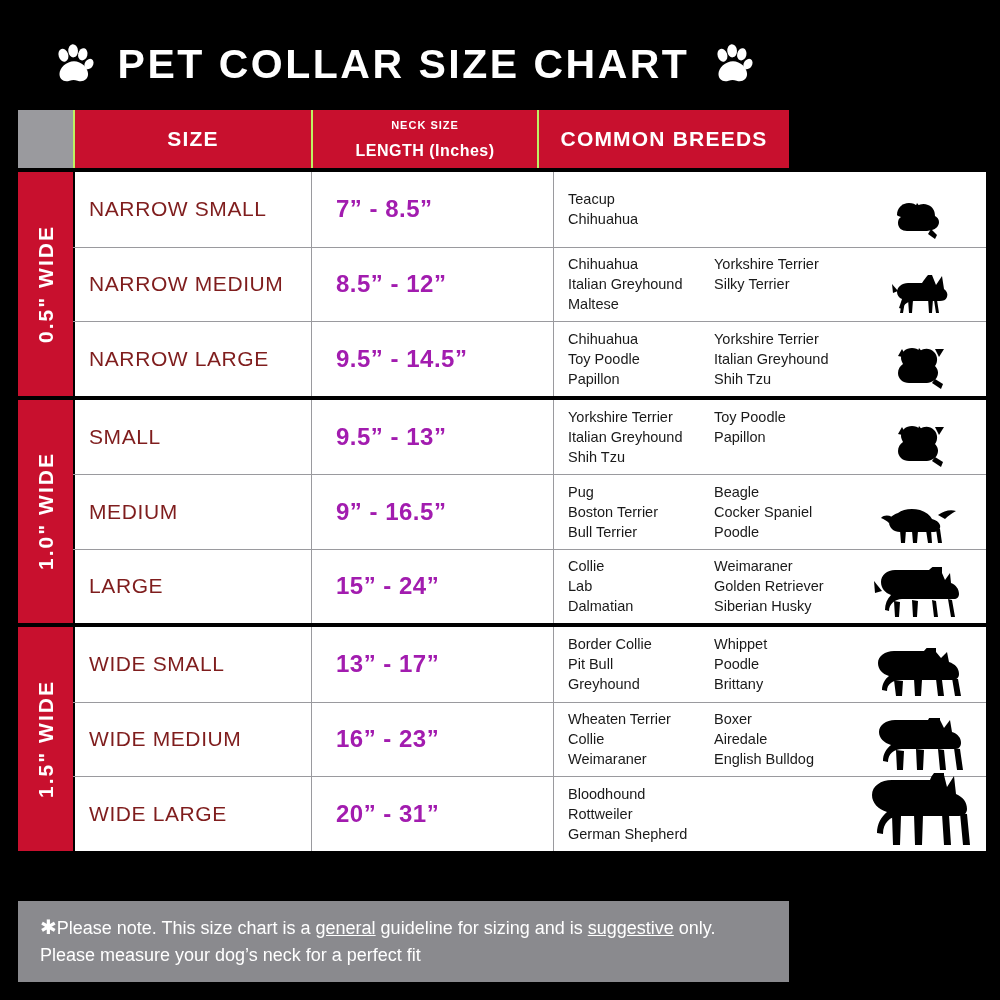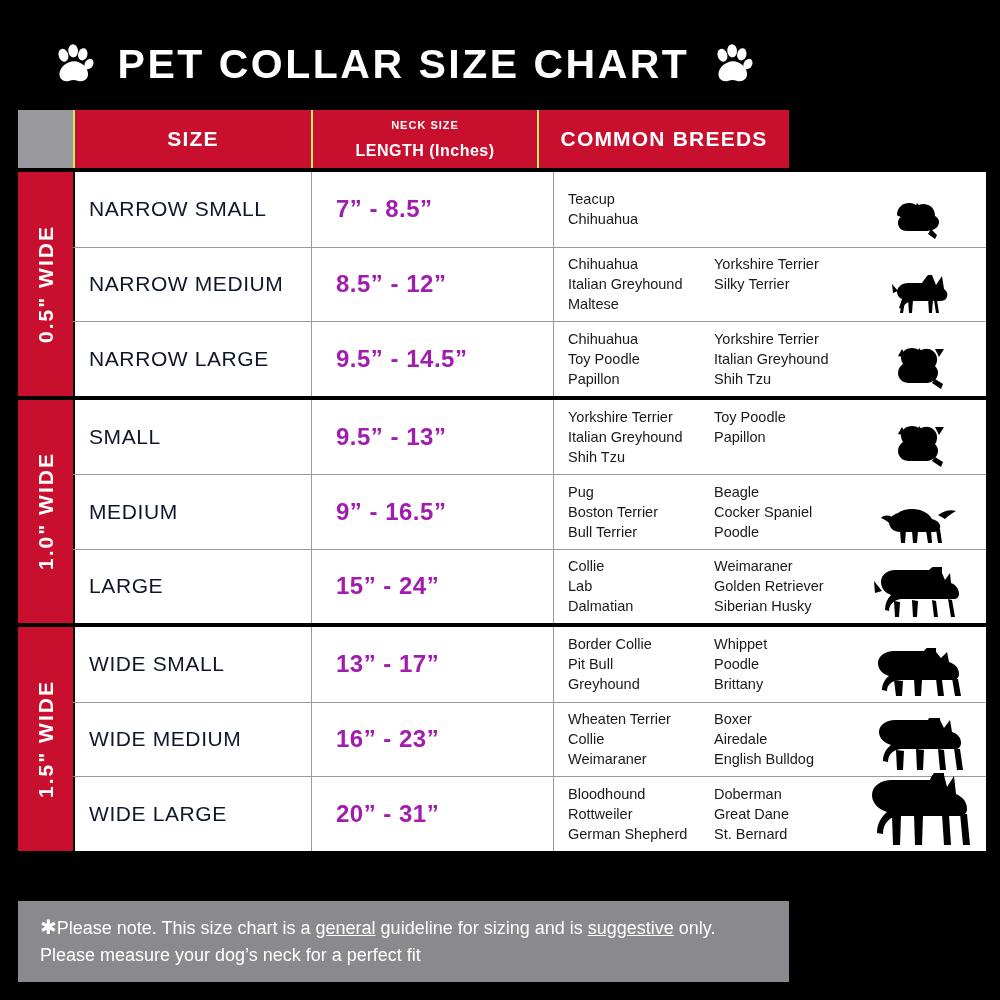--- a/index.html
+++ b/index.html
@@ -101,21 +101,21 @@
     height: 74.5px;
   }
   .row:first-child { border-top: none; }
 
   .cell-size {
     width: 238px; flex: 0 0 238px;
     display: flex; align-items: center;
     padding-left: 14px;
     font-size: 21px;
     letter-spacing: 0.6px;
-    color: #0f172a;
+    color: #7f1d1d;
     border-left: 2px solid #000000;
   }
   .cell-len {
     width: 226px; flex: 0 0 226px;
     display: flex; align-items: center;
     padding-left: 24px;
     font-size: 24px;
     font-weight: bold;
     color: #a21caf;
     letter-spacing: 0.5px;
@@ -449,25 +449,20 @@
           <div class="row">
             <div class="cell-size">WIDE LARGE</div>
             <div class="cell-len">20” - 31”</div>
             <div class="cell-breed">
               <div class="breed-cols">
                 <div class="breed-col">
                   <div>Bloodhound</div>
                   <div>Rottweiler</div>
                   <div>German Shepherd</div>
                 </div>
-                <div class="breed-col">
-                  <div>Doberman</div>
-                  <div>Great Dane</div>
-                  <div>St. Bernard</div>
-                </div>
               </div>
               <div class="dog">
                 <svg width="108" height="74" viewBox="0 0 108 74">
                     <g fill="#000000">
                   <path d="M78 2l3 12 7-11 2 18c7 3 11 8 11 15 0 4-3 7-8 7H34c-10 0-17 7-17 18l-6-1c0-9 4-16 10-21-9-3-15-9-15-17 0-9 9-15 20-15h38c2-6 7-11 14-15z"></path>
                   <path d="M26 42l1 30h7l1-29zM48 41l1 31h7l1-30zM76 41l2 31h7l-2-30zM94 40l3 32h7l-3-31z"></path>
                 </g>
                   </svg>
               </div>
             </div>

